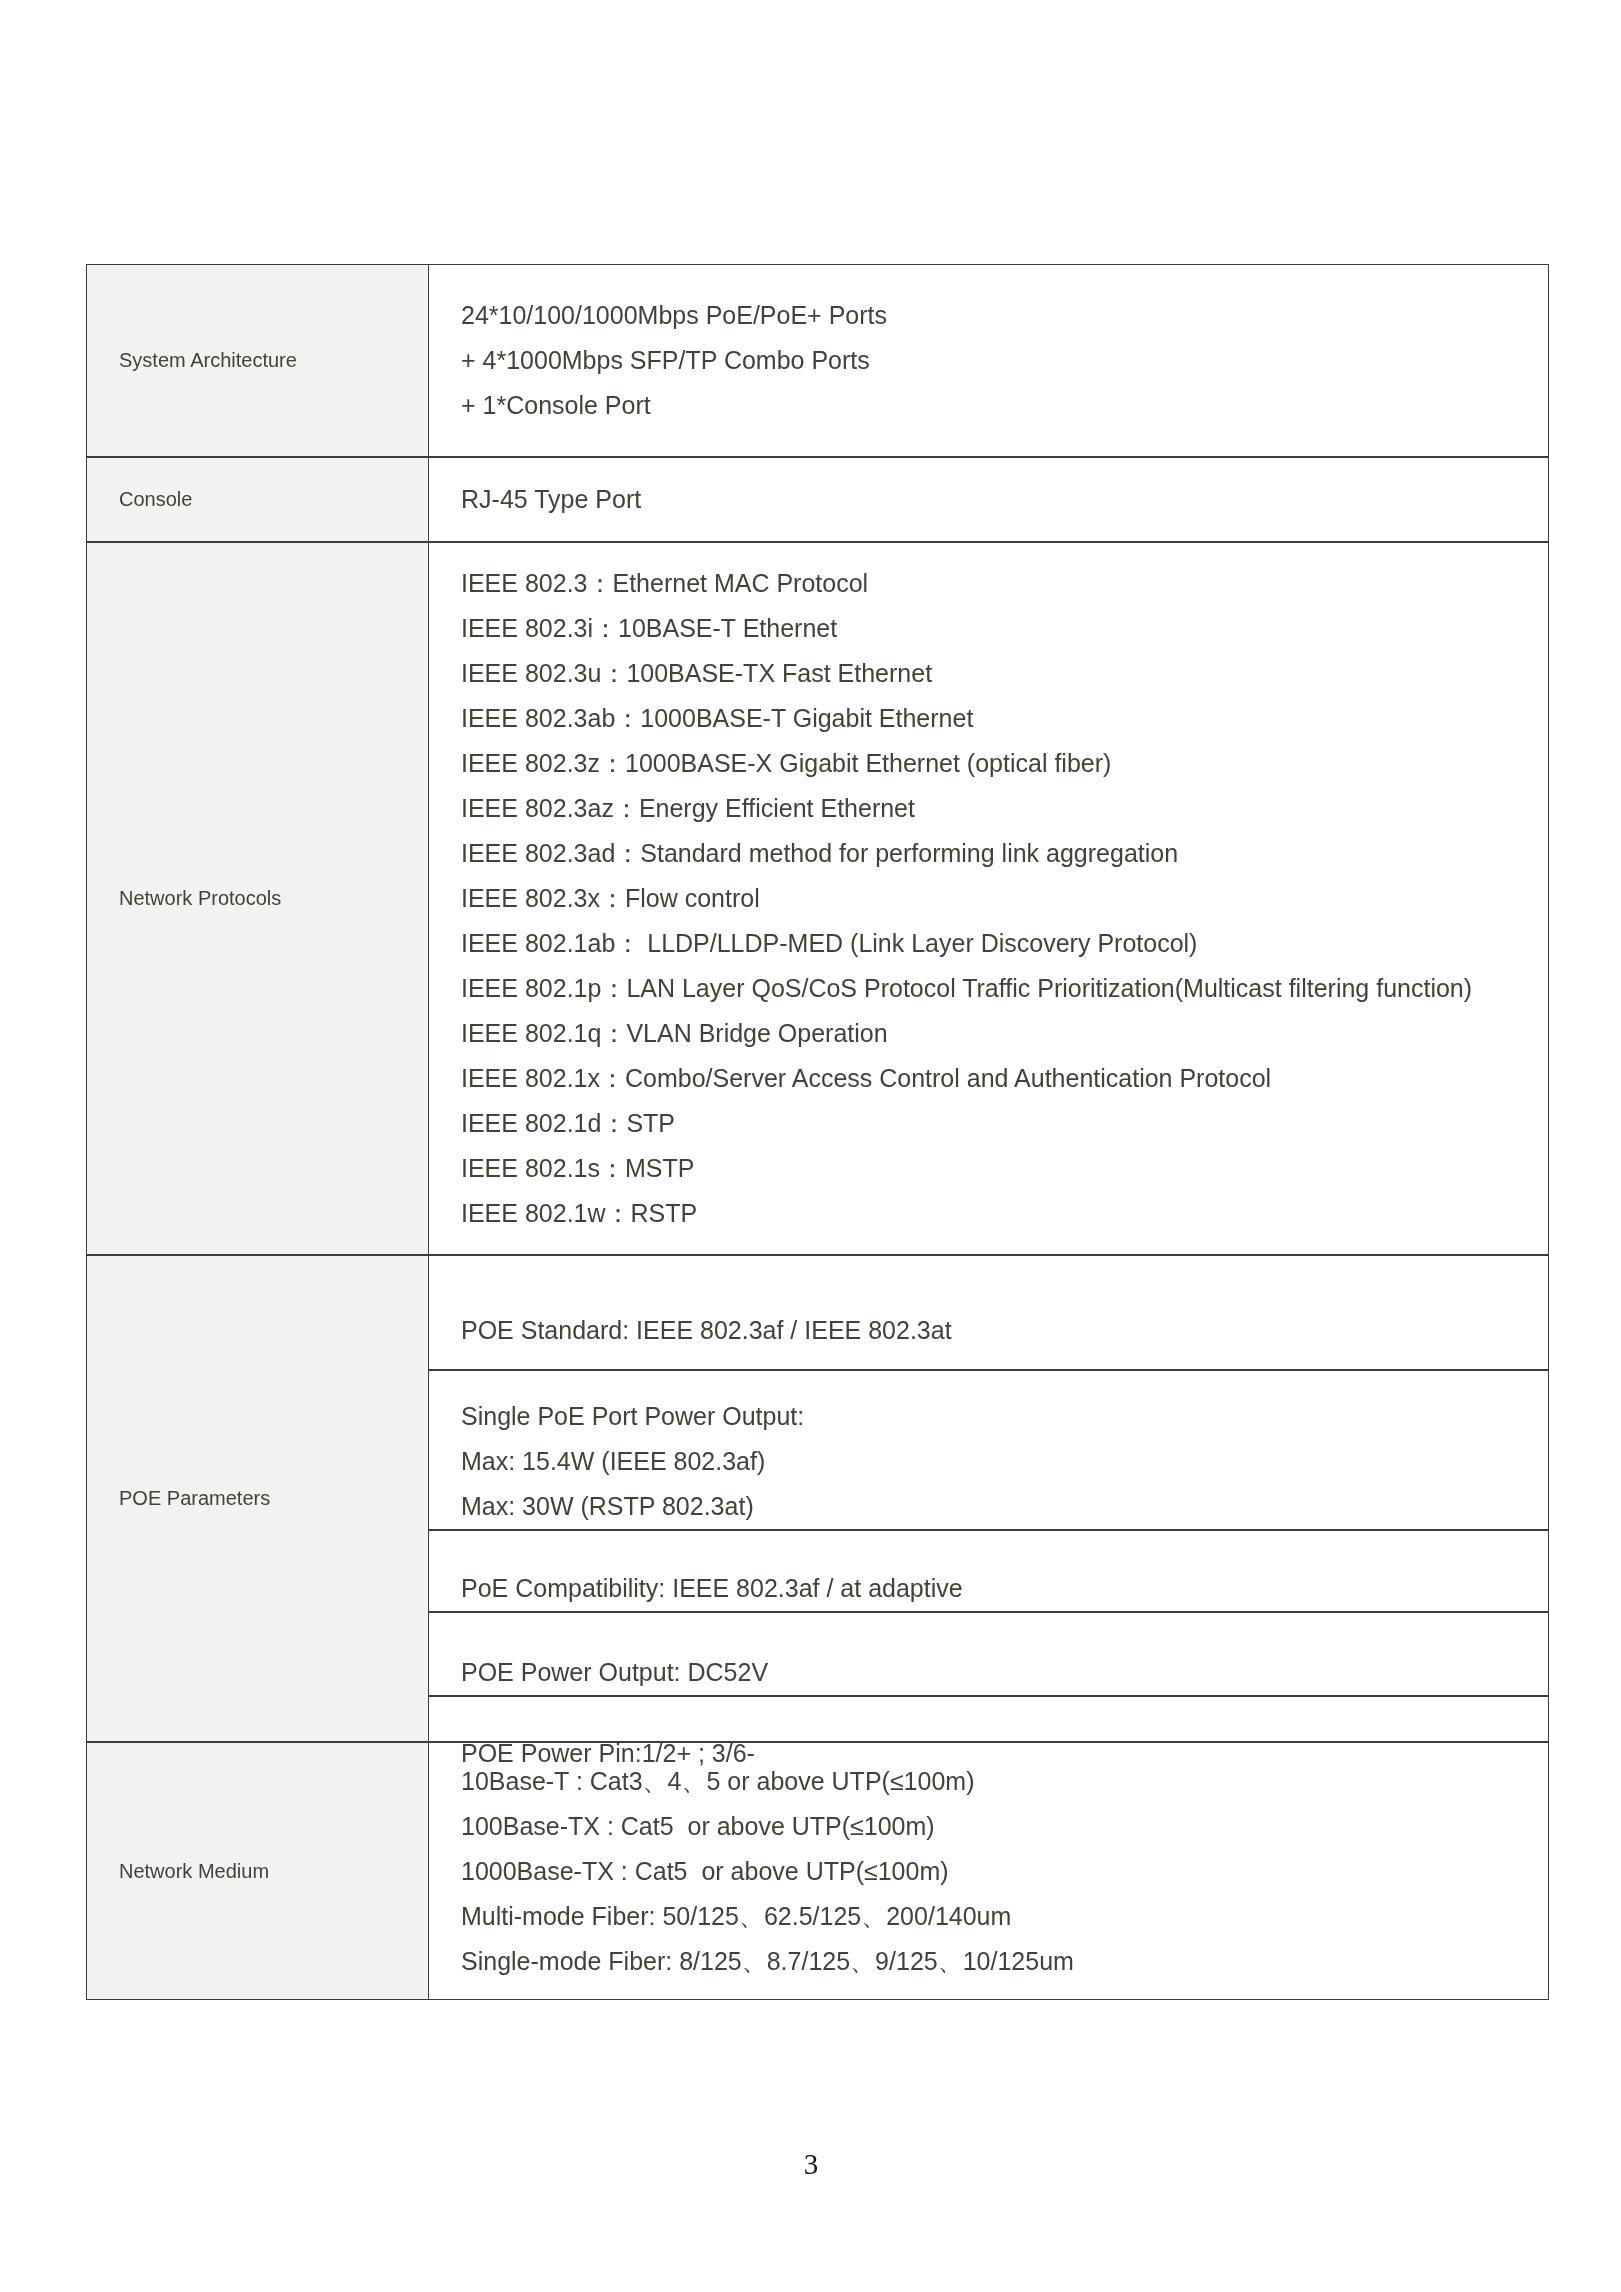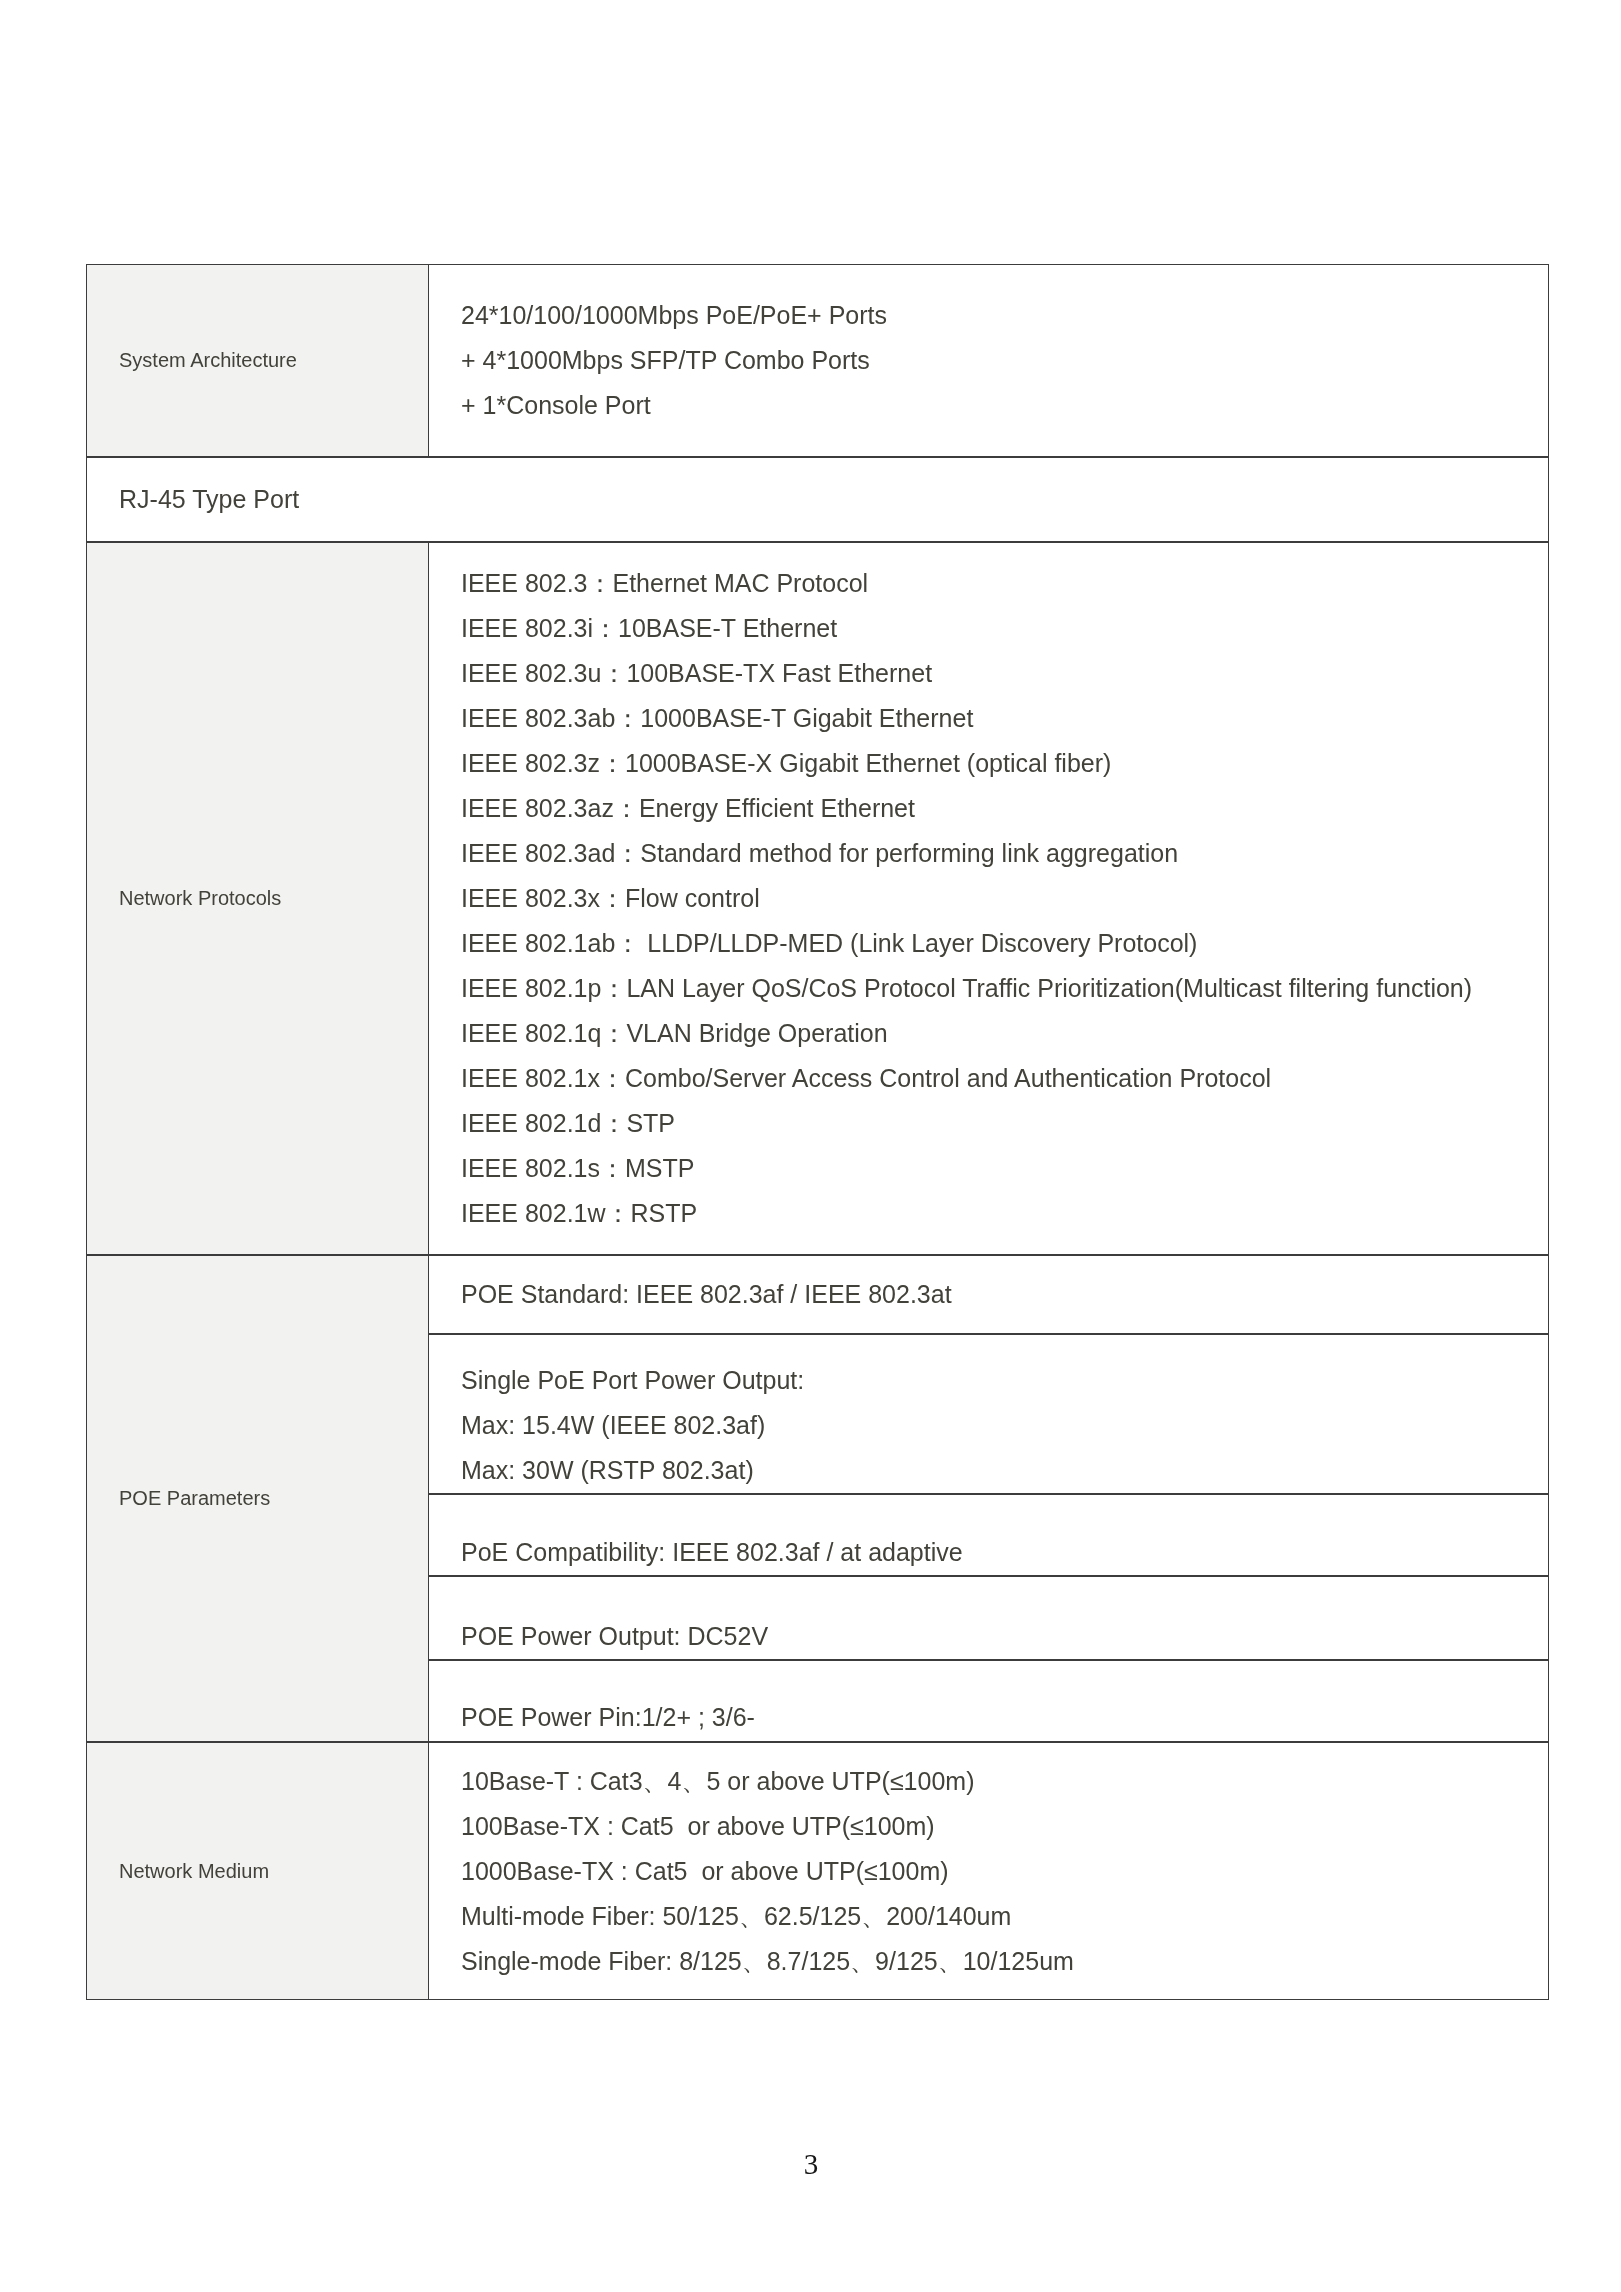--- a/index.html
+++ b/index.html
@@ -58,21 +58,21 @@
     justify-content: center;
     padding-left: 32px;
     padding-right: 9px;
     box-sizing: border-box;
     flex: 1 1 auto;
   }
   .subcell + .subcell {
     border-top: 2.7px solid #3c3c3c;
     justify-content: flex-end;
   }
-  .s4a { flex: 0 0 77px;  height: 77px; }
+  .s4a { flex: 0 0 77px;  height: 77px; margin-top: 36px; }
   .s4b { flex: 0 0 160px; height: 160px; }
   .s4c { flex: 0 0 82px;  height: 82px; }
   .s4d { flex: 0 0 84px;  height: 84px; }
   .s4e { flex: 0 0 81px;  height: 81px; }
   .line {
     font-size: 25px;
     line-height: 45px;
     white-space: pre-wrap;
   }
   .page-number {
@@ -98,20 +98,23 @@
     <div class="content-cell">
       <div class="subcell">
         <div class="line">24*10/100/1000Mbps PoE/PoE+ Ports</div>
         <div class="line">+ 4*1000Mbps SFP/TP Combo Ports</div>
         <div class="line">+ 1*Console Port</div>
       </div>
     </div>
   </div>
 
   <div class="trow r2">
+    <div class="label-cell">
+      <span>Console</span>
+    </div>
     <div class="content-cell">
       <div class="subcell">
         <div class="line">RJ-45 Type Port</div>
       </div>
     </div>
   </div>
 
   <div class="trow r3">
     <div class="label-cell">
       <span>Network Protocols</span>

